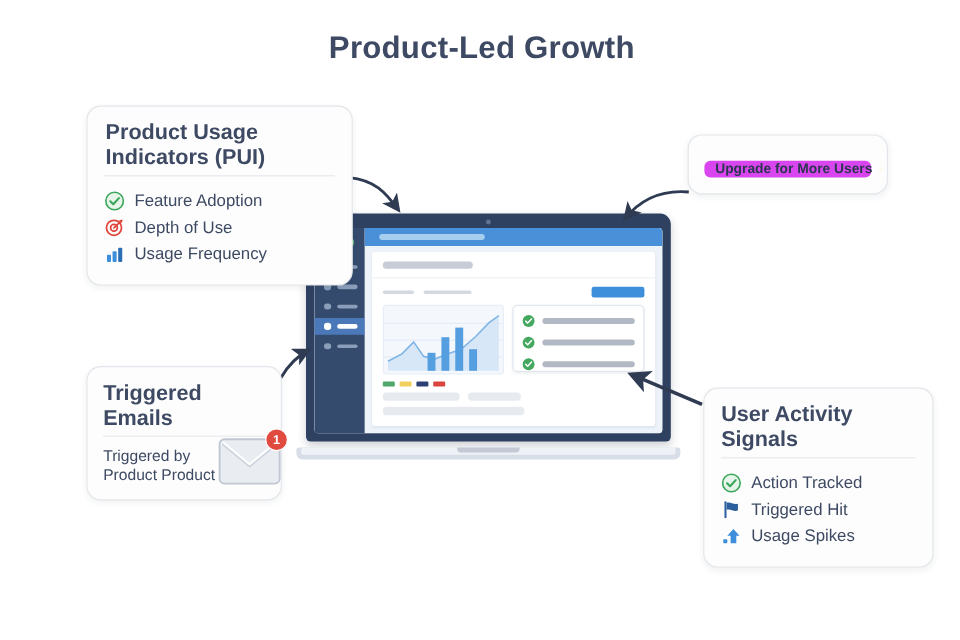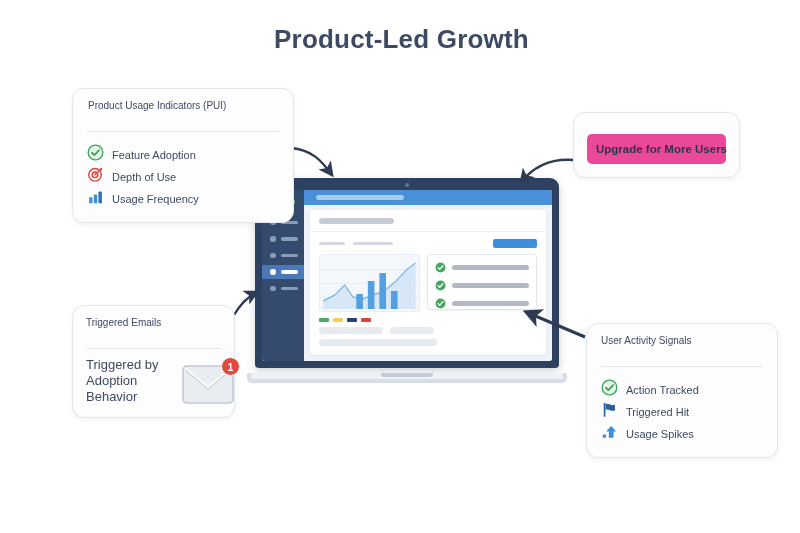--- a/index.html
+++ b/index.html
@@ -23,50 +23,50 @@
   
   .card{
     position:absolute;
     background:#fdfdfd;
     border:1px solid #e3e6ea;
     border-radius:12px;
     box-shadow:0 2px 5px rgba(40,50,70,.07);
     box-sizing:border-box;
   }
   .card-title{
-    font-size:10px;font-weight:normal;color:#3e4a63;
+    font-size:18px;font-weight:bold;color:#3e4a63;
     text-align:center;
-    padding-bottom:20px;
+    padding-bottom:4px;
     border-bottom:1px solid #e6e9ed;
   }
   .card-body{padding-top:7px;}
   .row{
-    display:flex;align-items:flex-end;
+    display:flex;align-items:flex-start;
     gap:8px;
     margin:5px 0;
-    font-size:11px;color:#3e4a63;
+    font-size:14px;color:#3e4a63;
   }
   .row .ic{width:17px;height:17px;flex:0 0 17px;display:block;}
 
   
   #card-pui{left:43px;top:88px;width:222px;padding:11px 14px 12px 14px;}
   #card-banner{left:544px;top:112px;width:167px;padding:11px 13px 13px 13px;}
   #card-signals{left:557px;top:323px;width:192px;padding:11px 14px 12px 14px;}
   #card-emails{left:43px;top:305px;width:163px;padding:11px 13px 12px 13px;}
 
   #card-pui .card-title{text-align:left;padding-left:1px;}
   #card-emails .card-title{text-align:left;}
   #card-signals .card-title{text-align:left;}
 
   
   .upgrade-btn{
     margin-top:10px;
-    background:#ec4899;
+    background:#d946ef;
     border-radius:5px;
-    height:30px;
+    height:14px;
     display:flex;align-items:center;justify-content:space-between;
     padding:0 8px 0 9px;
     color:#2c3550;
     font-size:11.5px;font-weight:bold;
     white-space:nowrap;
   }
   .upgrade-btn .chev{font-size:15px;font-weight:normal;color:#fff8ea;margin-left:4px;}
 
   
   .trig-text{
@@ -319,21 +319,21 @@
     <div class="upgrade-btn">
       <span>Upgrade for More Users</span>
       <span class="chev">›</span>
     </div>
   </div>
 
   <div class="card" id="card-emails">
     <div class="card-title">Triggered Emails</div>
     <div class="trig-text">
       <div>Triggered by</div>
-      <div>Adoption Behavior</div>
+      <div>Product Product</div>
     </div>
   </div>
 
   <div class="envelope-wrap">
     <svg width="56" height="44" viewBox="0 0 56 44">
       <rect x="2" y="4" width="50" height="37" rx="4" fill="#e9ecf1" stroke="#c2c8d2" stroke-width="1.6"></rect>
       <path d="M4,7 L27,26 L50,7" fill="none" stroke="#ffffff" stroke-width="3.4"></path>
       <path d="M4,7 L27,26 L50,7 L50,9 L27,28 L4,9 Z" fill="#cfd5de"></path>
     </svg>
     <div class="badge">1</div>

